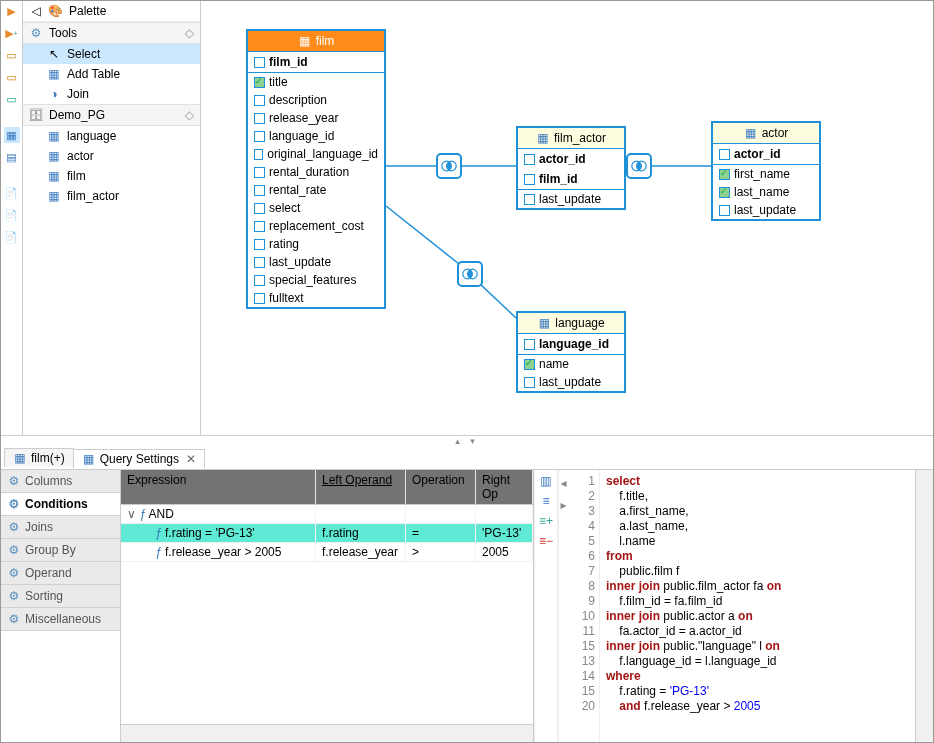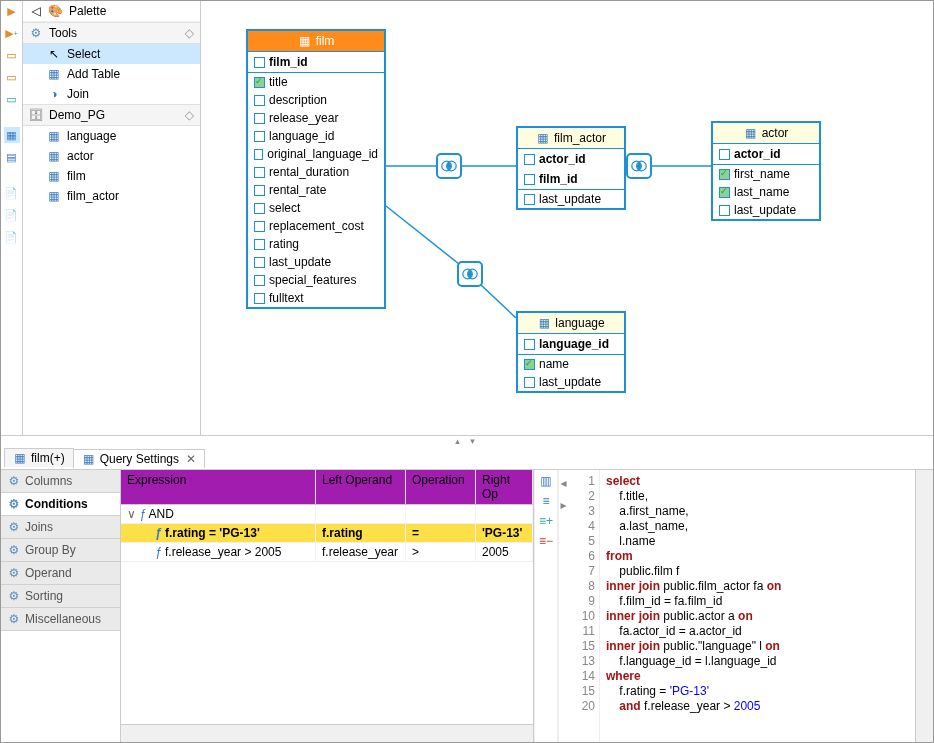--- a/index.html
+++ b/index.html
@@ -33,21 +33,21 @@
 .midhandle { height:10px; text-align:center; color:#888; font-size:9px; letter-spacing:4px; background:#fff;}
 .tabs2 { display:flex; align-items:center; border-bottom:1px solid #ccc; height:24px; padding-left:3px; gap:0;}
 .tab2 { border:1px solid #ccc; border-bottom:none; padding:2px 8px; display:flex; align-items:center; gap:4px; background:#f5f5f5; margin-right:-1px;}
 .tab2.active { background:#fff; position:relative; top:1px;}
 
 .bottom { flex:1; display:flex; overflow:hidden; }
 .settings-left { width:120px; border-right:1px solid #ccc; background:#fff; }
 .srow { display:flex; align-items:center; gap:4px; padding:4px 6px; background:#eaeaea; border-bottom:1px solid #d0d0d0; color:#555;}
 .srow.active { background:#fff; color:#000; font-weight:bold;}
 .midgrid { flex:1; border-right:1px solid #ccc; display:flex; flex-direction:column; overflow:hidden;}
-.ghdr { display:flex; background:#a21caf; border-bottom:1px solid #ccc;}
+.ghdr { display:flex; background:#737373; border-bottom:1px solid #ccc;}
 .ghdr div { padding:3px 6px; border-right:1px solid #e5e5e5; }
 .gbody { flex:1; overflow:auto; }
 .grow { display:flex; border-bottom:1px solid #f0f0f0;justify-content:center; }
 .grow > div { padding:2px 6px; border-right:1px solid #f4f4f4; }
 .sqlarea { width:365px; display:flex; }
 .gutter { width:32px; background:#fff; color:#888; text-align:right; padding:4px 4px 4px 0; font-family:Consolas,monospace; border-right:1px solid #eee;}
 .gutter div{height:15px; line-height:15px;}
 .sqlcode { flex:1; padding:4px 6px; font-family:Consolas,monospace; white-space:pre; overflow:auto; }
 .kw{color:#a31515;font-weight:bold;} .num{color:#0000ff;} .str{color:#0000ff;}
 .handlecol{width:10px; background:#fff; border-left:1px solid #eee; display:flex; flex-direction:column; align-items:center; padding-top:6px; gap:8px;}
@@ -334,32 +334,32 @@
       </div>
       <div class="srow">
         <span class="ico gear">⚙</span>
         <span>Miscellaneous</span>
       </div>
     </div>
 
   <div class="midgrid">
     <div class="ghdr">
       <div style="width:195px;">Expression</div>
-      <div style="width:90px;">Left Operand</div>
+      <div style="width:90px;text-decoration:underline;">Left Operand</div>
       <div style="width:70px;">Operation</div>
       <div style="flex:1;">Right Op</div>
     </div>
     <div class="gbody" id="gbody">
         <div class="grow">
           <div style="width:195px;"><span style="color:#666;">∨</span> <span style="color:#3a7abf;font-style:italic;">ƒ</span>  AND</div>
           <div style="width:90px;"></div>
           <div style="width:70px;"></div>
           <div style="flex:1;"></div>
         </div>
-        <div class="grow" style="background: #fde047; font-weight: bold;">
+        <div class="grow" style="background: #5eead4;">
           <div style="width:195px; padding-left:34px;"><span style="color:#3a7abf;font-style:italic;">ƒ</span>  f.rating = 'PG-13'</div>
           <div style="width:90px;">f.rating</div>
           <div style="width:70px;">=</div>
           <div style="flex:1;">'PG-13'</div>
         </div>
         <div class="grow">
           <div style="width:195px; padding-left:34px;"><span style="color:#3a7abf;font-style:italic;">ƒ</span>  f.release_year &gt; 2005</div>
           <div style="width:90px;">f.release_year</div>
           <div style="width:70px;">&gt;</div>
           <div style="flex:1;">2005</div>

